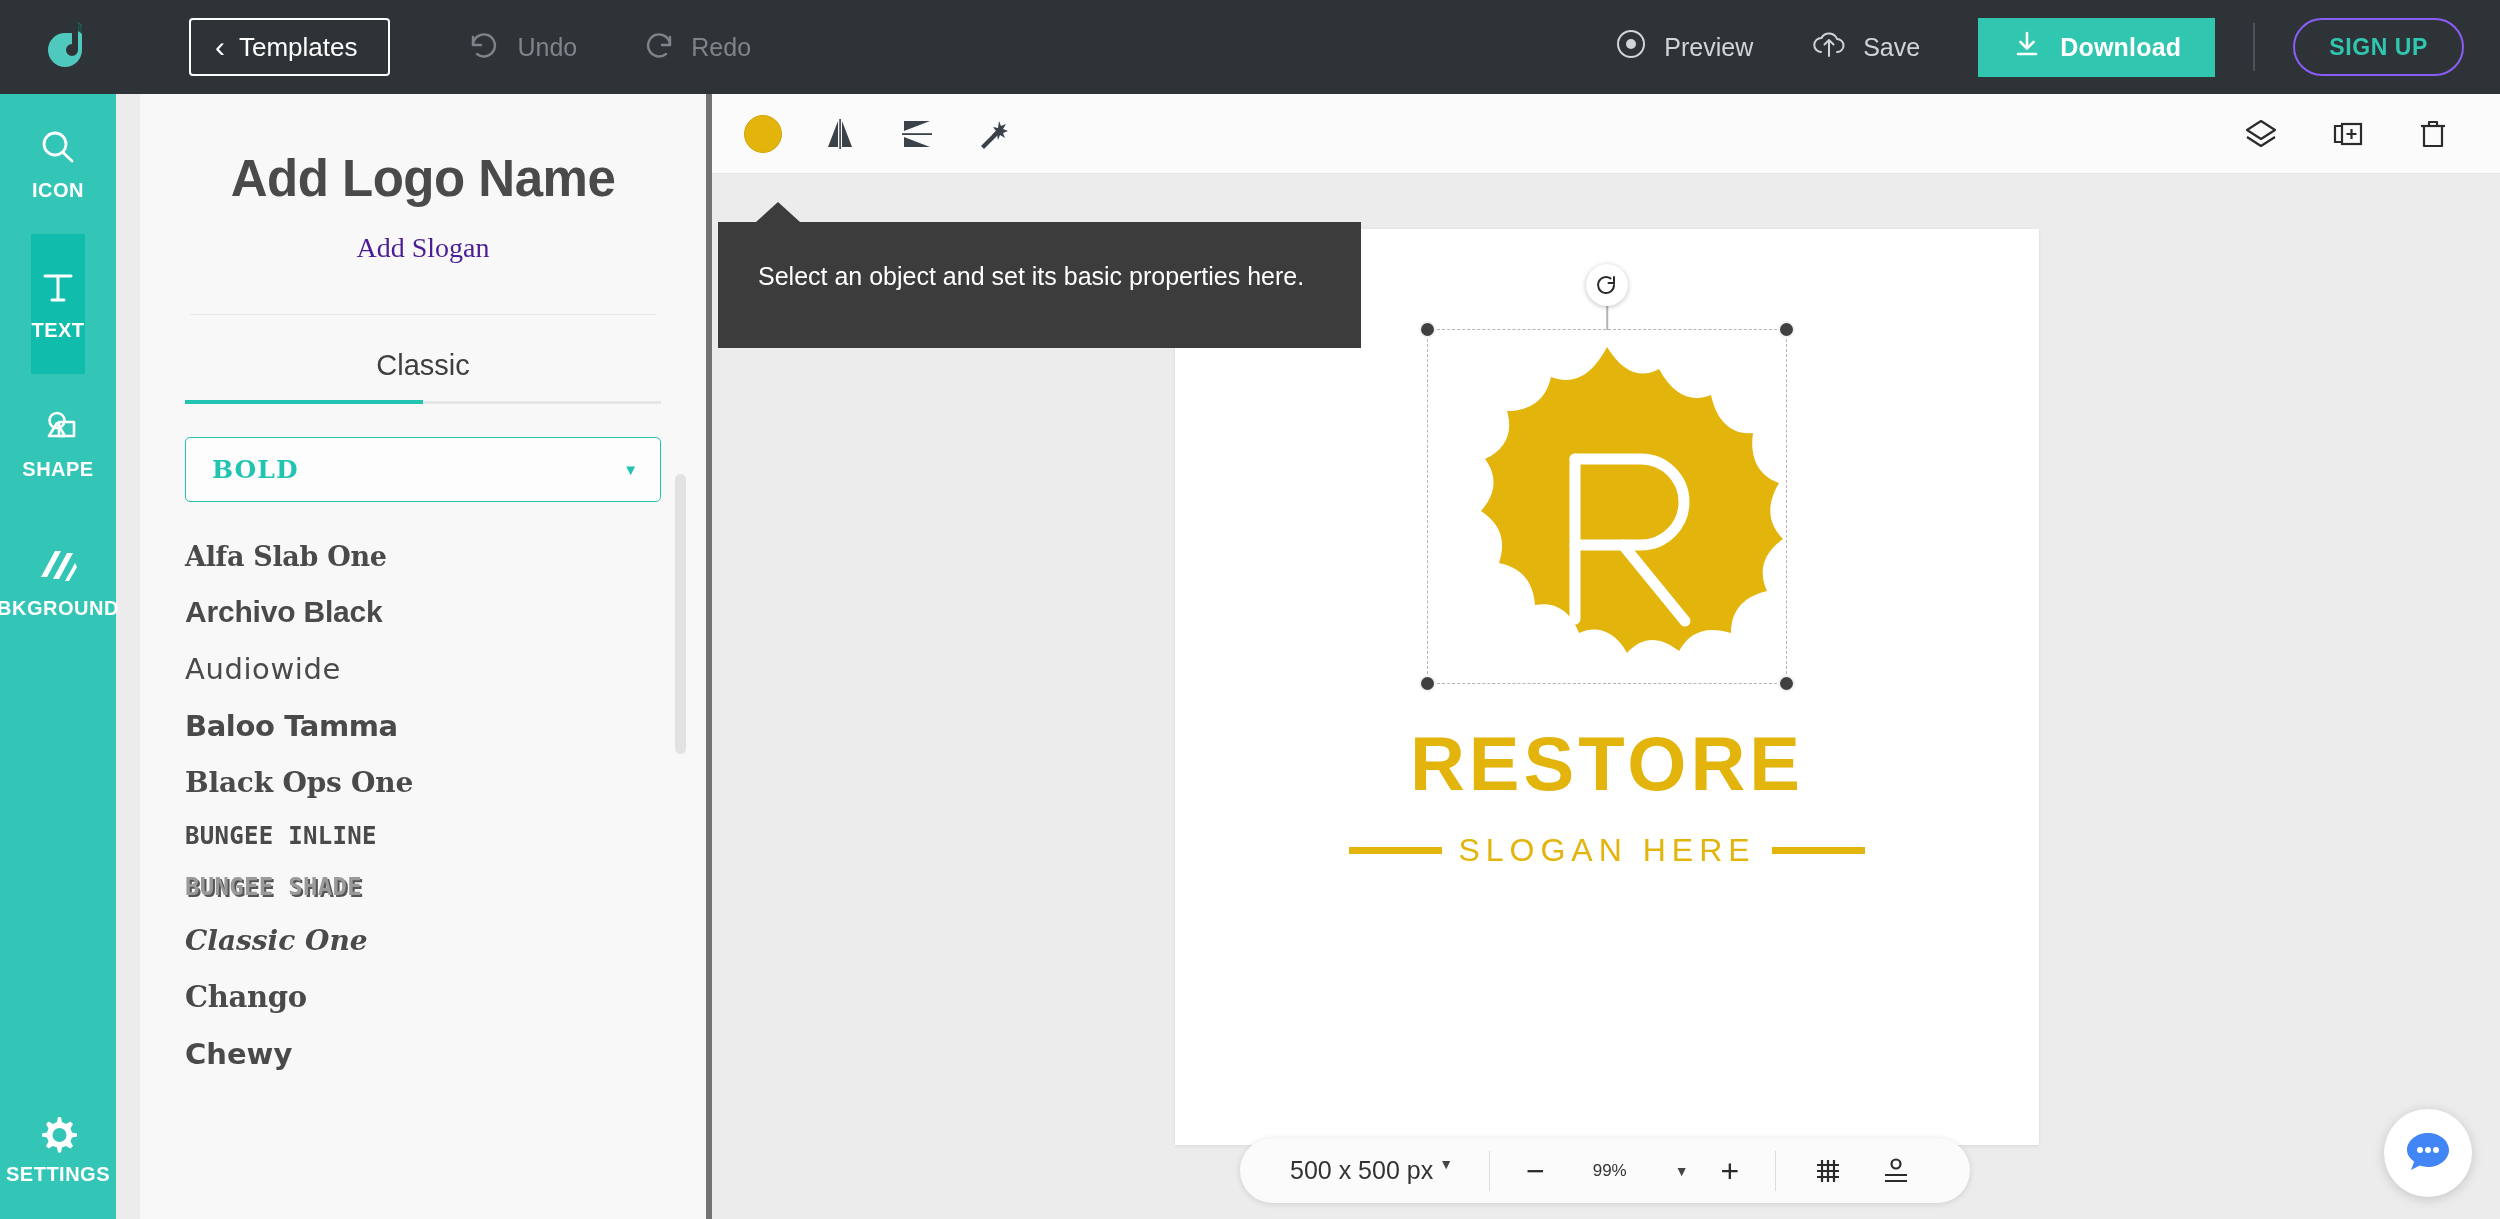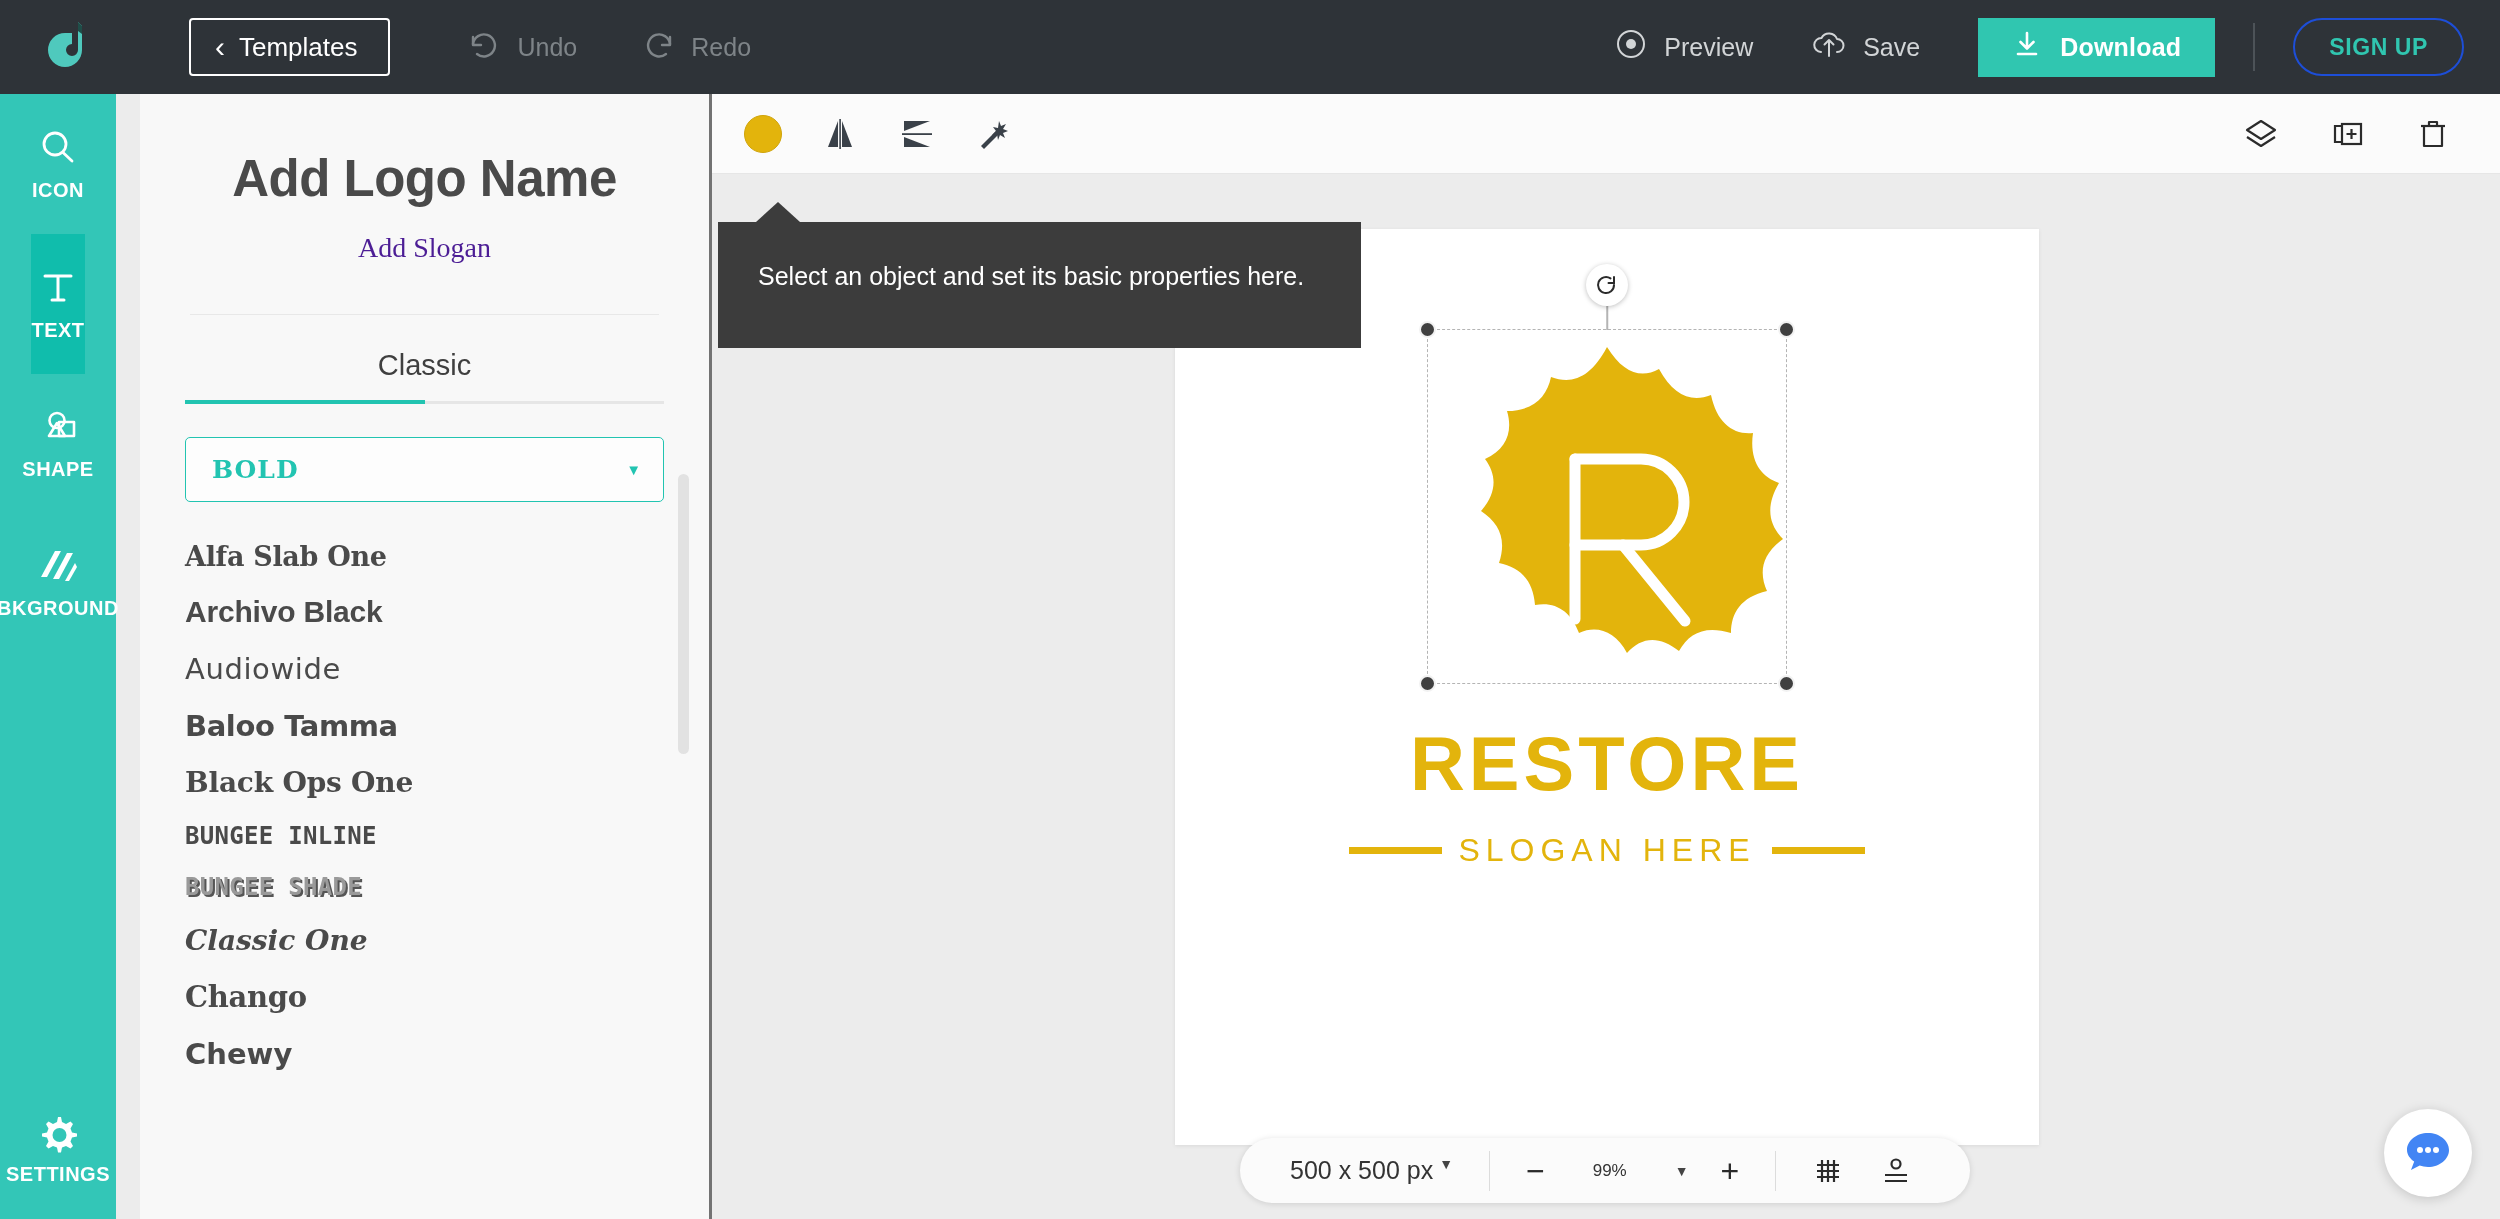--- a/index.html
+++ b/index.html
@@ -42,21 +42,21 @@
     color:#d2d5d7; font-size:25px; cursor:pointer; margin-right:58px;
   }
   .dl-btn {
     display:flex; align-items:center; gap:18px;
     height:59px; padding:0 34px; border:none; border-radius:0;
     background:#30c6b0; color:#ffffff; font-size:25px; font-weight:700;
     cursor:pointer; letter-spacing:.2px;
   }
   .vdiv { width:2px; height:48px; background:#4d5358; margin:0 38px; }
   .signup-btn {
-    height:58px; padding:0 34px; border:2px solid #1d4ed8; border-radius:30px;
+    height:58px; padding:0 34px; border:2px solid #8b5cf6; border-radius:30px;
     background:transparent; color:#30c6b0; font-size:23px; font-weight:700;
     letter-spacing:.6px; cursor:pointer;
   }
 
   
   .leftnav {
     position:absolute; left:0; top:94px; width:116px; height:1125px;
     background:#33c6b7; display:flex; flex-direction:column; align-items:center;
   }
   .nav-item {
@@ -65,21 +65,21 @@
     color:#ffffff; cursor:pointer; user-select:none;
   }
   .nav-item.active { background:#10bdac; }
   .nav-item .nav-label { font-size:20px; font-weight:700; letter-spacing:.5px; }
   .nav-item svg { display:block; }
   .nav-spacer { flex:1 1 auto; }
 
   
   .panel {
     position:absolute; left:140px; top:94px; width:572px; height:1125px;
-    background:#f8f8f8; border-right:3px solid #737373; overflow:hidden;
+    background:#f8f8f8; border-right:6px solid #737373; overflow:hidden;
   }
   .panel-title {
     text-align:center; color:#4a4a4a; font-size:51px; font-weight:700;
     margin-top:55px; letter-spacing:-.5px;
   }
   .panel-sub {
     text-align:center; color:#4c1d95; font-size:28px;
     font-family:"Liberation Serif", serif; margin-top:24px;
   }
   .panel-hr { height:1px; background:#e8e8e8; margin:50px 50px 0 50px; }

